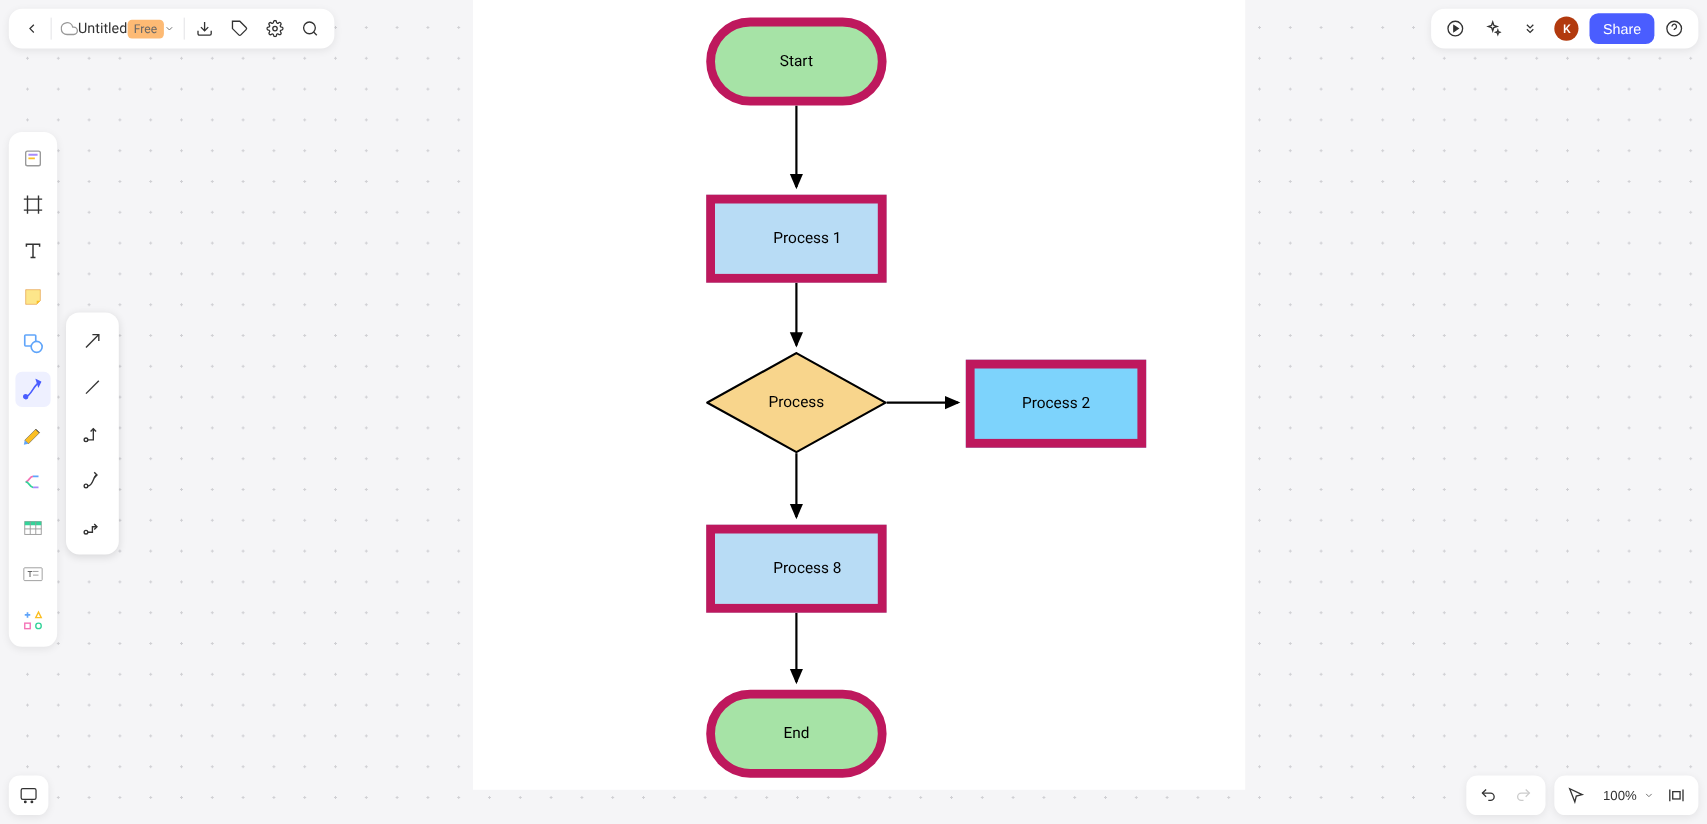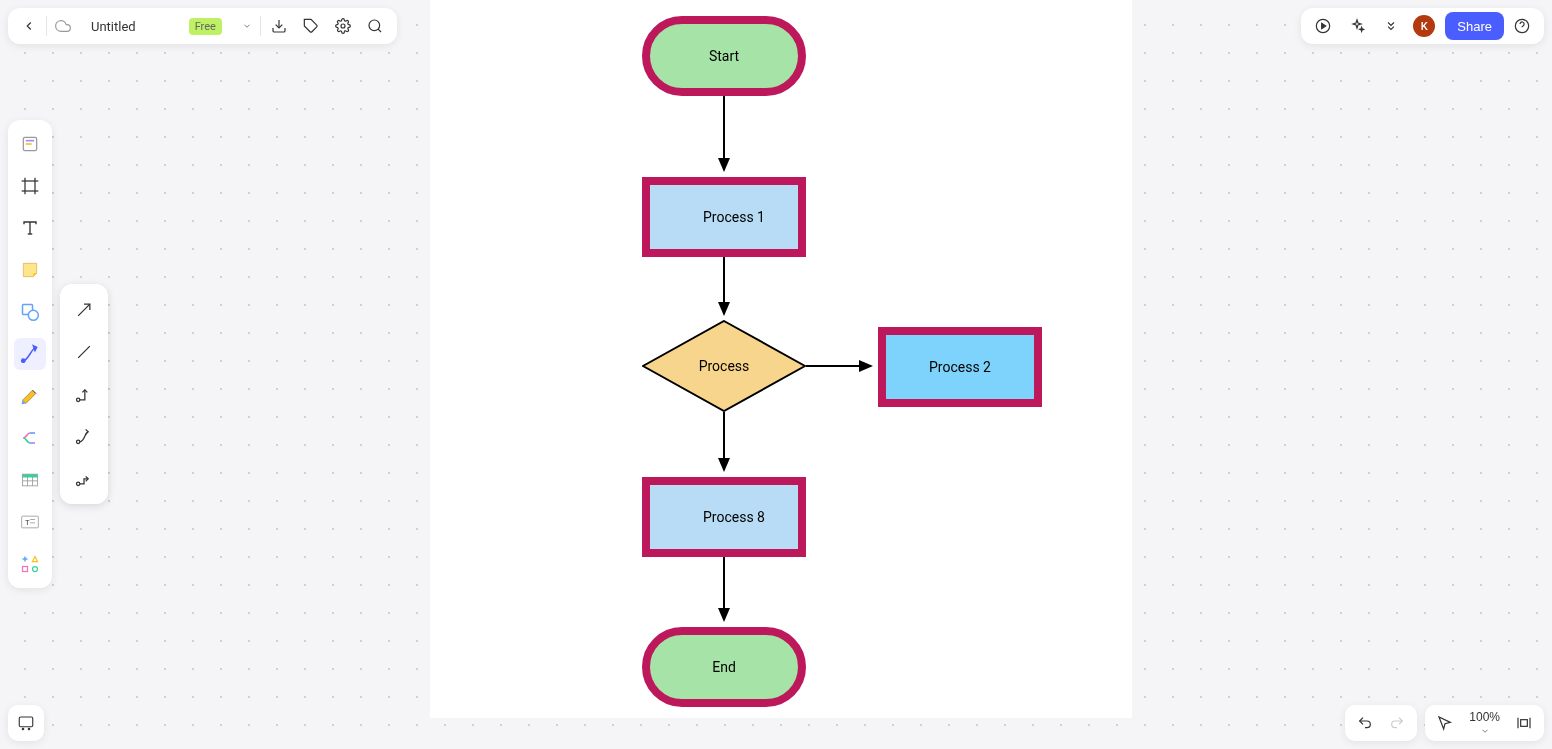--- a/index.html
+++ b/index.html
@@ -49,37 +49,36 @@
     }
     .tl-divider {
       width: 1px;
       height: 20px;
       background: #e5e5e8;
       margin: 0 2px;
     }
     .doc-title-group {
       display: flex;
       align-items: center;
-      gap: 20px;
+      gap: 0;
       padding: 0 6px;
       height: 32px;
       cursor: pointer;
       border-radius: 6px;
     }
     .doc-title {
       font-size: 13px;
       color: #333;
     }
     .plan-badge {
       font-size: 11px;
-      background: #bef264;
+      background: #fdba74;
       color: #666;
       padding: 2px 6px;
       border-radius: 4px;
-      margin-left: 33px;
     }
 
     
     .top-right-toolbar {
       position: absolute;
       top: 8px;
       right: 8px;
       display: flex;
       align-items: center;
       background: #fff;
@@ -574,21 +573,21 @@
           <path d="M20 9H9a5 5 0 0 0 0 10h3"></path>
         </svg>
     </button>
   </div>
   <div class="br-panel">
     <button class="br-btn">
       <svg width="16" height="16" viewBox="0 0 24 24" fill="none" stroke="currentColor" stroke-width="1.8">
           <path d="M3 3l7 18 2-8 8-2z"></path>
         </svg>
     </button>
-    <button class="br-btn" style="width:auto; padding:0 4px; gap:2px;flex-direction:column;">
+    <button class="br-btn" style="width:auto; padding:0 4px; gap:2px;">
       <span class="zoom-label">100%</span>
       <svg width="10" height="10" viewBox="0 0 24 24" fill="none" stroke="#666" stroke-width="2">
           <polyline points="6 9 12 15 18 9"></polyline>
         </svg>
     </button>
     <button class="br-btn">
       <svg width="16" height="16" viewBox="0 0 24 24" fill="none" stroke="currentColor" stroke-width="1.8">
           <path d="M3 4v16"></path>
           <path d="M21 4v16"></path>
           <rect x="7" y="7" width="10" height="10"></rect>

